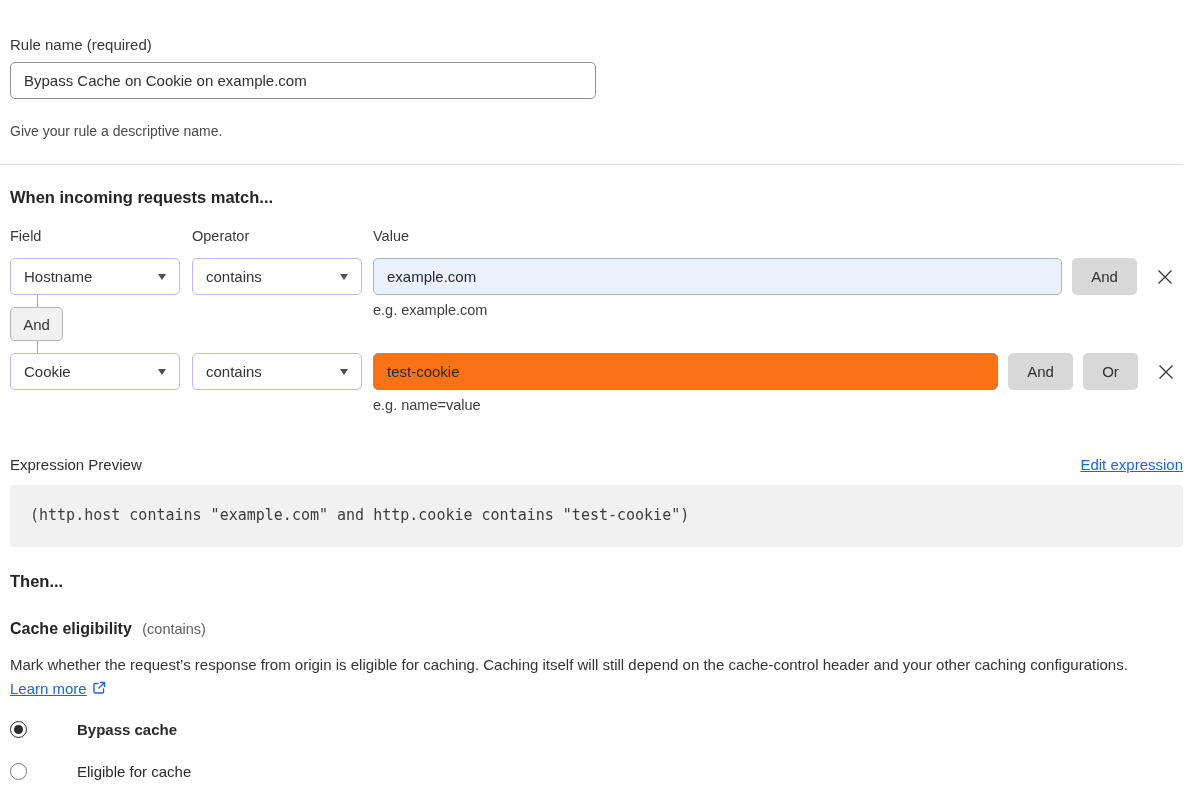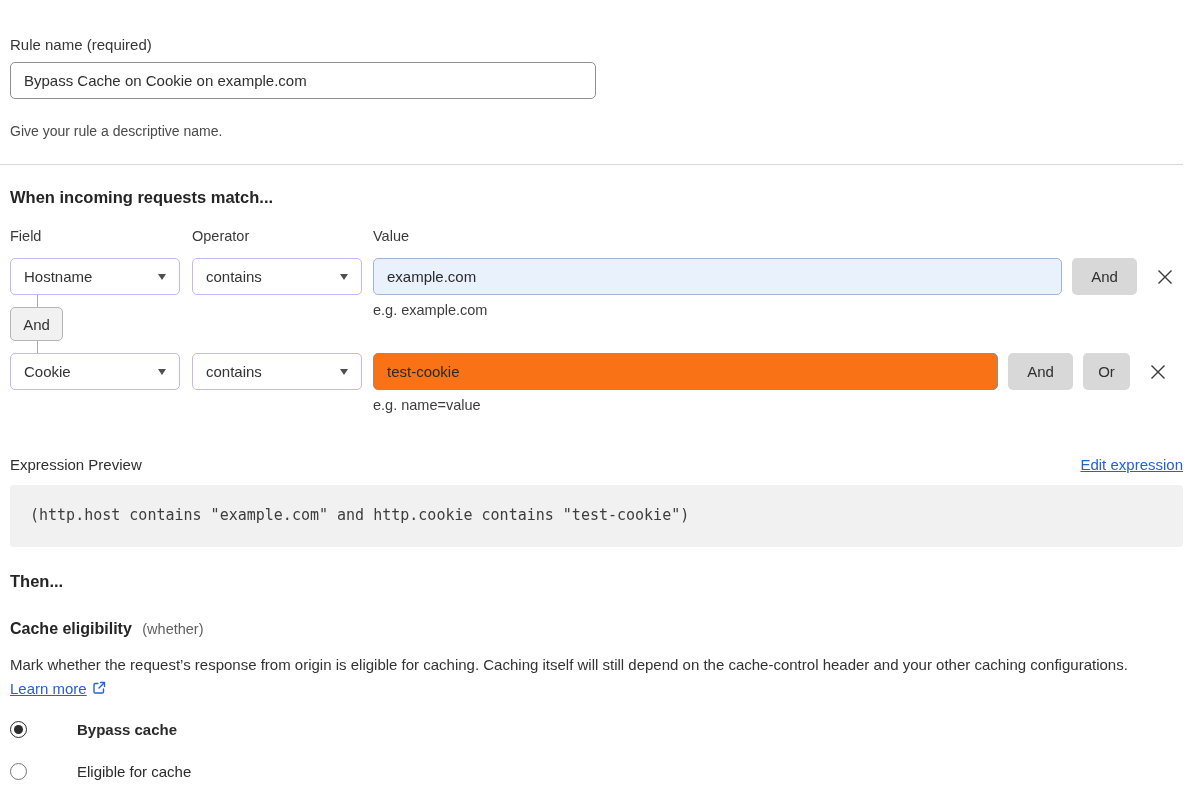--- a/index.html
+++ b/index.html
@@ -58,21 +58,21 @@
     font-family: "Liberation Sans", sans-serif; background: #f97316; outline: none;
   }
   .value-row1 { width: 689px; background: #e9f1fc; border-color: #9fb6d4; }
   .value-row2 { width: 625px; }
   .gray-btn {
     height: 37px; background: #d8d8d8; border: none; border-radius: 5px;
     font-size: 15px; color: #2f2f2f; font-family: "Liberation Sans", sans-serif;
     cursor: pointer; display: inline-flex; align-items: center; justify-content: center;
   }
   .btn-and { width: 65px; margin-left: 10px; }
-  .btn-or  { width: 47px; margin-left: 10px; }
+  .btn-or  { width: 55px; margin-left: 10px; }
   .remove-x { margin-left: 17px; background: none; border: none; cursor: pointer; padding: 0; line-height: 0; }
 
   
   .between-rows { position: relative; height: 58px; }
   .connector { position: absolute; left: 0; top: 0; }
   .connector-line { width: 1px; height: 12px; background: #a9a9a9; margin-left: 27px; }
   .connector-btn {
     width: 53px; height: 34px; background: #f1f1f1;
     border: 1px solid #b5b5b5; border-radius: 5px;
     font-size: 15px; color: #333; font-family: "Liberation Sans", sans-serif;
@@ -188,21 +188,21 @@
   <div class="expr-header">
     <span class="expr-label">Expression Preview</span>
     <a class="link">Edit expression</a>
   </div>
   <div class="code-block">(http.host contains "example.com" and http.cookie contains "test-cookie")</div>
 
   <div class="then-heading">Then...</div>
 
   <div class="elig-heading">
     <span class="hd">Cache eligibility</span>
-    <span class="req">(whether)</span>
+    <span class="req">(contains)</span>
   </div>
 
   <div class="description">
     <span>Mark whether the request’s response from origin is eligible for caching. Caching itself will still depend on the cache-control header and your other caching configurations.</span>
     <span class="learn-more">
       <a class="link">Learn more</a><svg class="ext-icon" width="16" height="16" viewBox="0 0 16 16">
         <path d="M7 3.5 H4.2 C3.5 3.5 3 4 3 4.7 v7.1 c0 .7 .5 1.2 1.2 1.2 h7.1 c.7 0 1.2-.5 1.2-1.2 V9" stroke="#2262d3" stroke-width="1.4" fill="none" stroke-linecap="round"></path>
         <path d="M9.5 2.5 h4 v4" stroke="#2262d3" stroke-width="1.4" fill="none" stroke-linecap="round" stroke-linejoin="round"></path>
         <path d="M13.3 2.7 L8 8" stroke="#2262d3" stroke-width="1.4" fill="none" stroke-linecap="round"></path>
       </svg>

